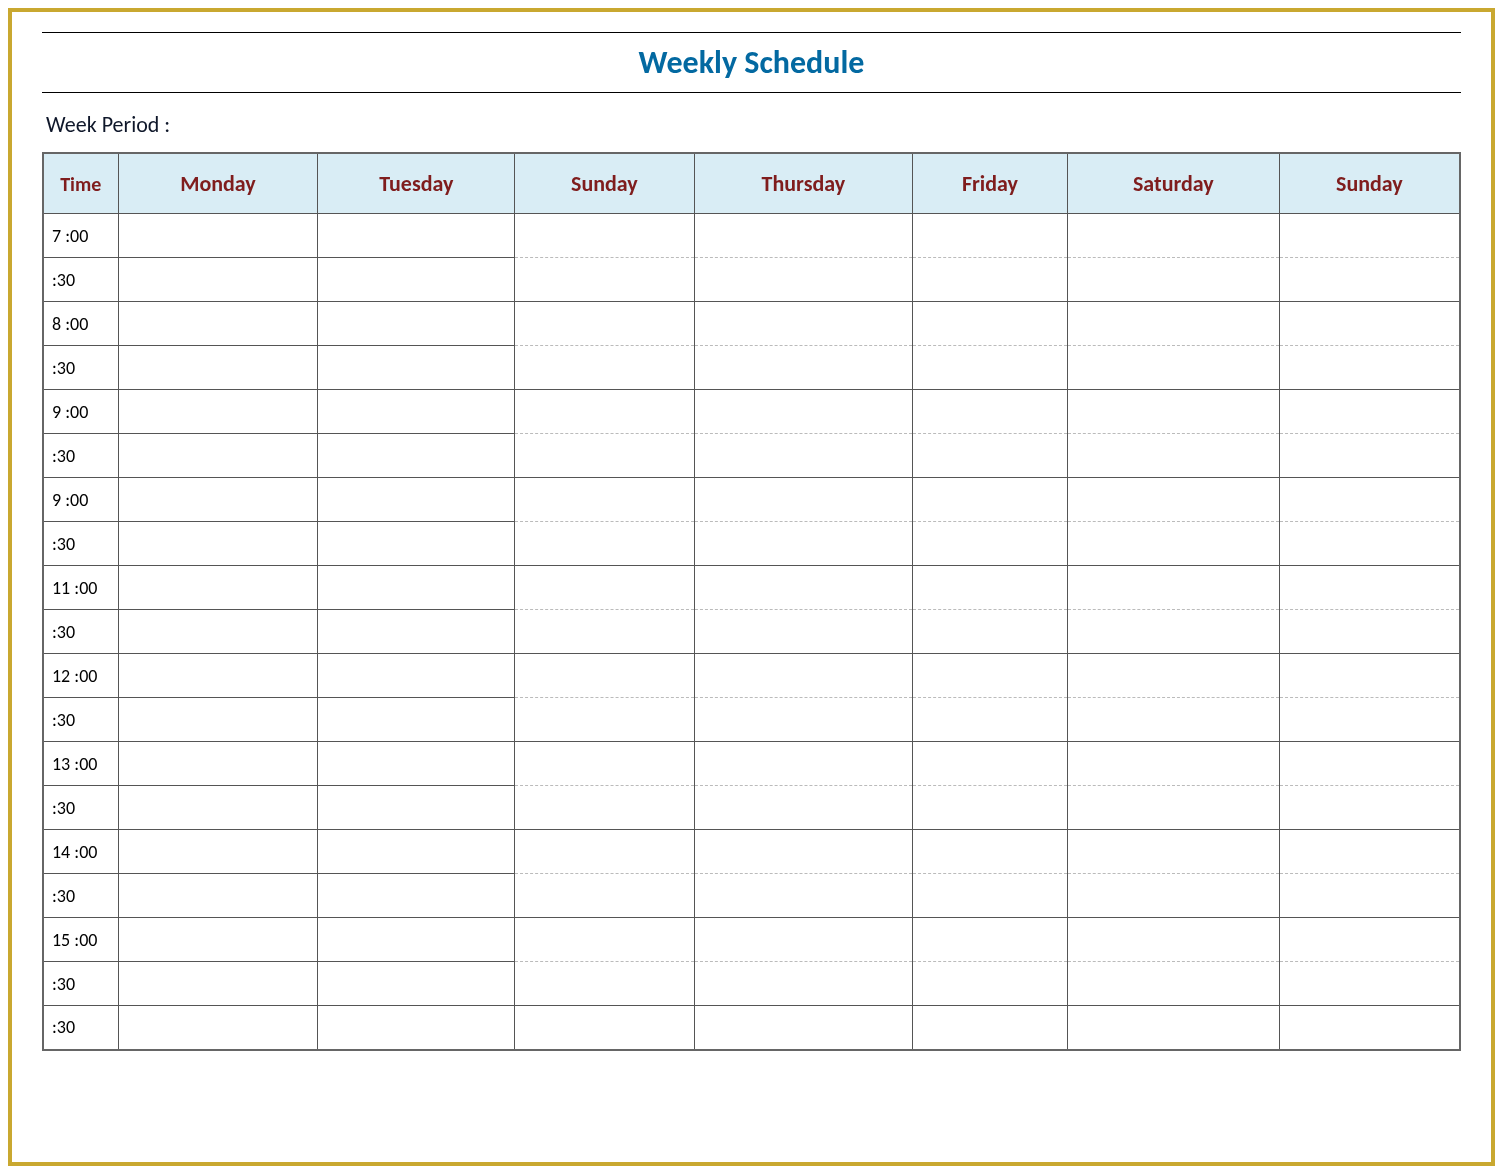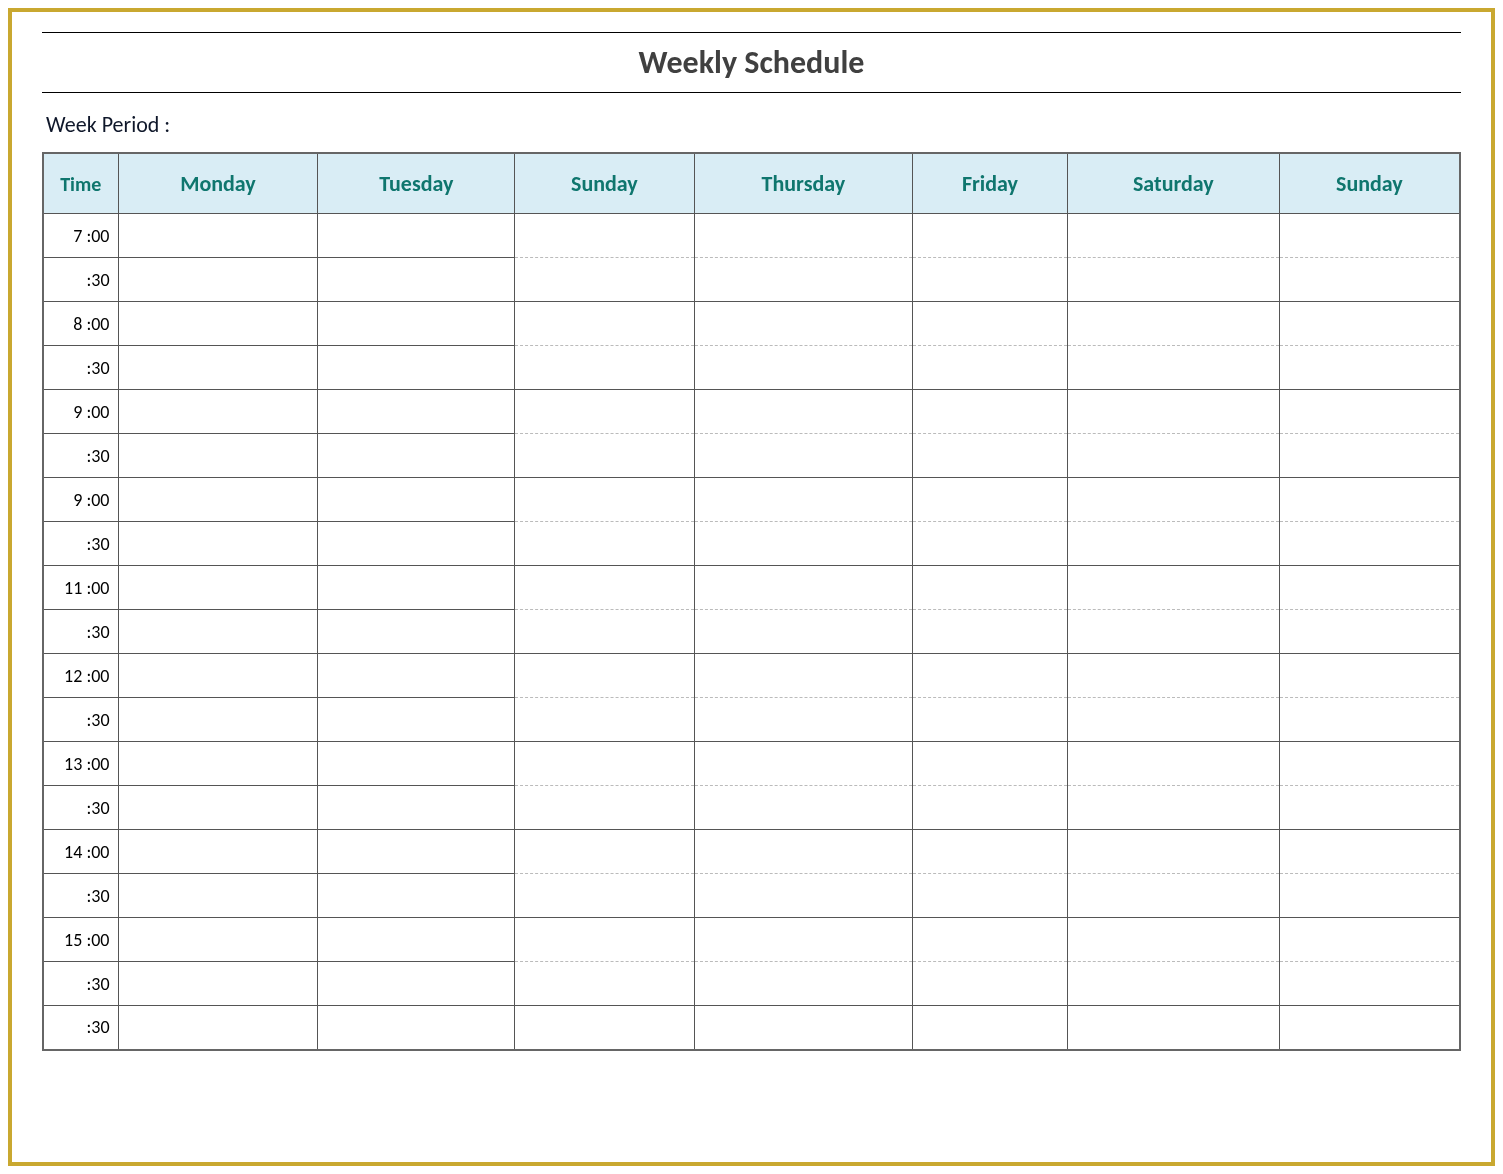--- a/index.html
+++ b/index.html
@@ -23,58 +23,58 @@
     .title-section {
       border-top: 1.5px solid #000;
       border-bottom: 1.5px solid #000;
       padding: 10px 0;
       text-align: center;
       margin-bottom: 18px;
     }
     .title {
       font-size: 32px;
       font-weight: bold;
-      color: #404040;
+      color: #0369a1;
     }
     .week-period {
       font-size: 22px;
       color: #0f172a;
       margin-bottom: 14px;
       padding-left: 4px;
     }
     table.schedule {
       width: 100%;
       border-collapse: collapse;
       border: 2px solid #666;
     }
     table.schedule th {
       background: #d9edf5;
       font-weight: bold;
       font-size: 22px;
       padding: 16px 5px;
       border: 1.5px solid #555;
       text-align: center;
-      color: #0f766e;
+      color: #7f1d1d;
     }
     table.schedule th.time-header {
       width: 75px;
       font-size: 20px;
     }
     table.schedule td {
       height: 44px;
       border-left: 1.5px solid #555;
       border-right: 1.5px solid #555;
       border-top: 1.5px solid #555;
       border-bottom: 1.5px solid #555;
       padding: 0 8px;
       font-size: 18px;
       color: #000;
     }
     table.schedule td.time-cell {
-      text-align: right;
+      text-align: left;
       padding-right: 8px;
       white-space: nowrap;
     }
     table.schedule tr.hour-row td {
       border-bottom: 1px dashed #bbb;
     }
     table.schedule tr.half-row td {
       border-top: 1px dashed #bbb;
     }
     table.schedule tr.hour-row td.time-cell,

